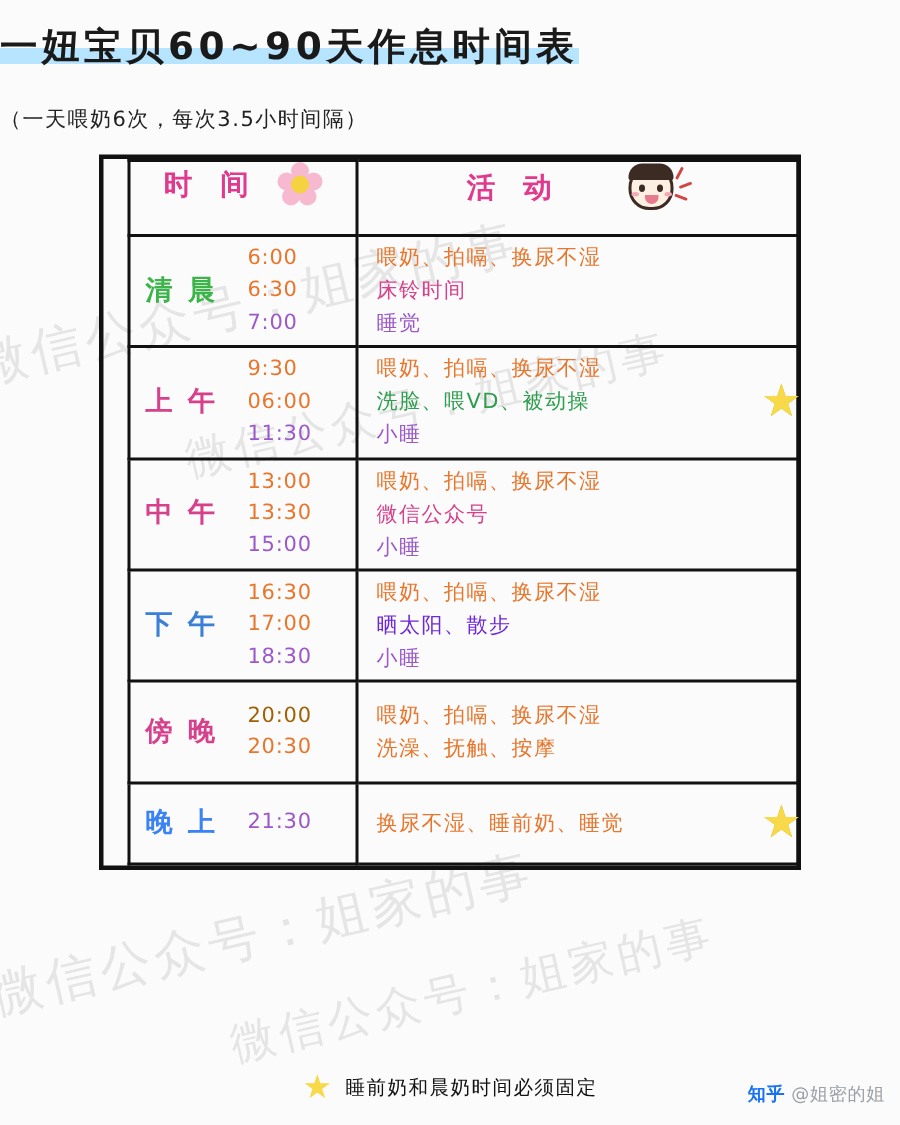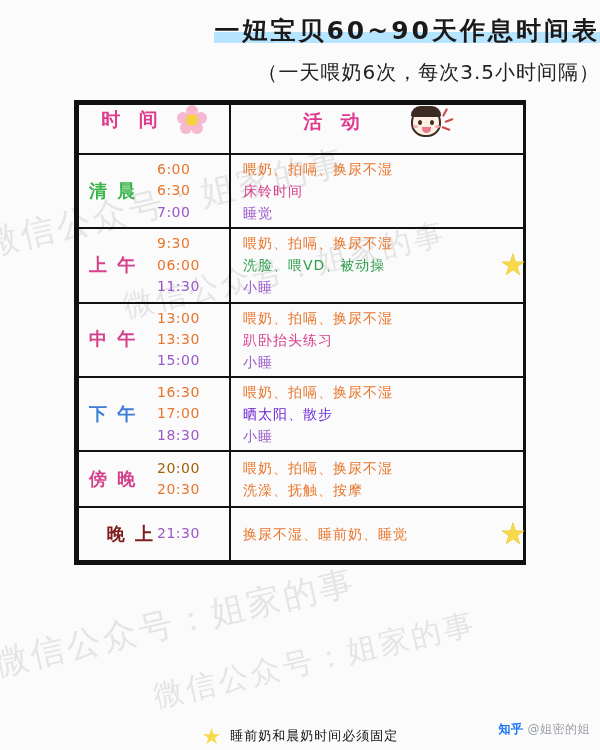--- a/index.html
+++ b/index.html
@@ -34,49 +34,50 @@
   }
   .wm1 { left: -20px; top: 180px; }
   .wm2 { left: 120px; top: 250px; font-size: 30px;}
   .wm3 { left: -10px; top: 600px; }
   .wm4 { left: 150px; top: 640px; font-size: 30px;}
 
   
   .title-wrap {
     position: relative;
     z-index: 10;
-    text-align: right;
+    text-align: left;
     padding-top: 14px;
   }
   .title {
     font-size: 25px;
     letter-spacing: 3px;
     color: #1a1a1a;
     font-weight: bold;
     display: inline-block;
     position: relative;
   }
   .title .hl {
     background: linear-gradient(to bottom, rgba(255,255,255,0) 55%, rgba(160,220,255,0.75) 55%, rgba(160,220,255,0.75) 92%, rgba(255,255,255,0) 92%);
   }
   .subtitle {
-    margin-top: 12px;
-    font-size: 20px;
+    margin-top: 24px;
+    font-size: 14px;
     color: #222;
     letter-spacing: 1px;
   }
 
   
   .table-wrap {
     position: relative;
     z-index: 10;
     margin: 14px auto 0 auto;
     width: 446px;
     border: 3px solid #111;
     background: transparent;
+    padding-left: 16px;
   }
   table.schedule {
     border-collapse: collapse;
     width: 100%;
     table-layout: fixed;
   }
   table.schedule td {
     border: 2px solid #111;
     vertical-align: middle;
     padding: 0;
@@ -222,28 +223,28 @@
     position: absolute;
     font-size: 30px;
     color: #f7d949;
     text-shadow: 0 0 0 #c9a800;
     line-height: 1;
     transform: translate(-50%, -50%);
   }
 
   .row-h1 { height: 64px; }
   .row-h2 { height: 72px; }
-  .row-h3 { height: 56px; }
+  .row-h3 { height: 68px; }
   .row-h4 { height: 54px; }
 
   
   .footer {
     position: absolute;
     left: 0; right: 0;
-    bottom: 1px;
+    bottom: 12px;
     text-align: center;
     z-index: 10;
     font-size: 13px;
     color: #111;
     letter-spacing: 1px;
   }
   .footer .fstar {
     color: #f7d949;
     font-size: 22px;
     vertical-align: middle;
@@ -353,21 +354,21 @@
               <div class="times">
                 <div class="t" style="color: rgb(232, 118, 44);">13:00</div>
                 <div class="t" style="color: rgb(232, 118, 44);">13:30</div>
                 <div class="t" style="color: rgb(155, 89, 201);">15:00</div>
               </div>
             </div>
           </td>
           <td class="col-act">
             <div class="act-cell">
               <div class="act-line" style="color: rgb(232, 118, 44);">喂奶、拍嗝、换尿不湿</div>
-              <div class="act-line" style="color: rgb(214, 65, 140);">趴卧抬头练习</div>
+              <div class="act-line" style="color: rgb(214, 65, 140);">微信公众号</div>
               <div class="act-line" style="color: rgb(155, 89, 201);">小睡</div>
             </div>
           </td>
         </tr>
         <tr class="row-h2">
           <td class="col-time">
             <div class="period-cell">
               <div class="period-name" style="color: rgb(60, 127, 214);">下 午</div>
               <div class="times">
                 <div class="t" style="color: rgb(232, 118, 44);">16:30</div>
@@ -397,21 +398,21 @@
           <td class="col-act">
             <div class="act-cell">
               <div class="act-line" style="color: rgb(232, 118, 44);">喂奶、拍嗝、换尿不湿</div>
               <div class="act-line" style="color: rgb(232, 118, 44);">洗澡、抚触、按摩</div>
             </div>
           </td>
         </tr>
         <tr class="row-h4">
           <td class="col-time">
             <div class="period-cell">
-              <div class="period-name" style="color: #7f1d1d; text-align: right;">晚 上</div>
+              <div class="period-name" style="color: #3b82f6;">晚 上</div>
               <div class="times">
                 <div class="t" style="color: rgb(155, 89, 201);">21:30</div>
               </div>
             </div>
           </td>
           <td class="col-act">
             <div class="act-cell">
               <div class="act-line" style="color: rgb(232, 118, 44);">换尿不湿、睡前奶、睡觉</div>
               <div class="star" style="top: 50%;">
                 <span class="star-glyph">★</span>

